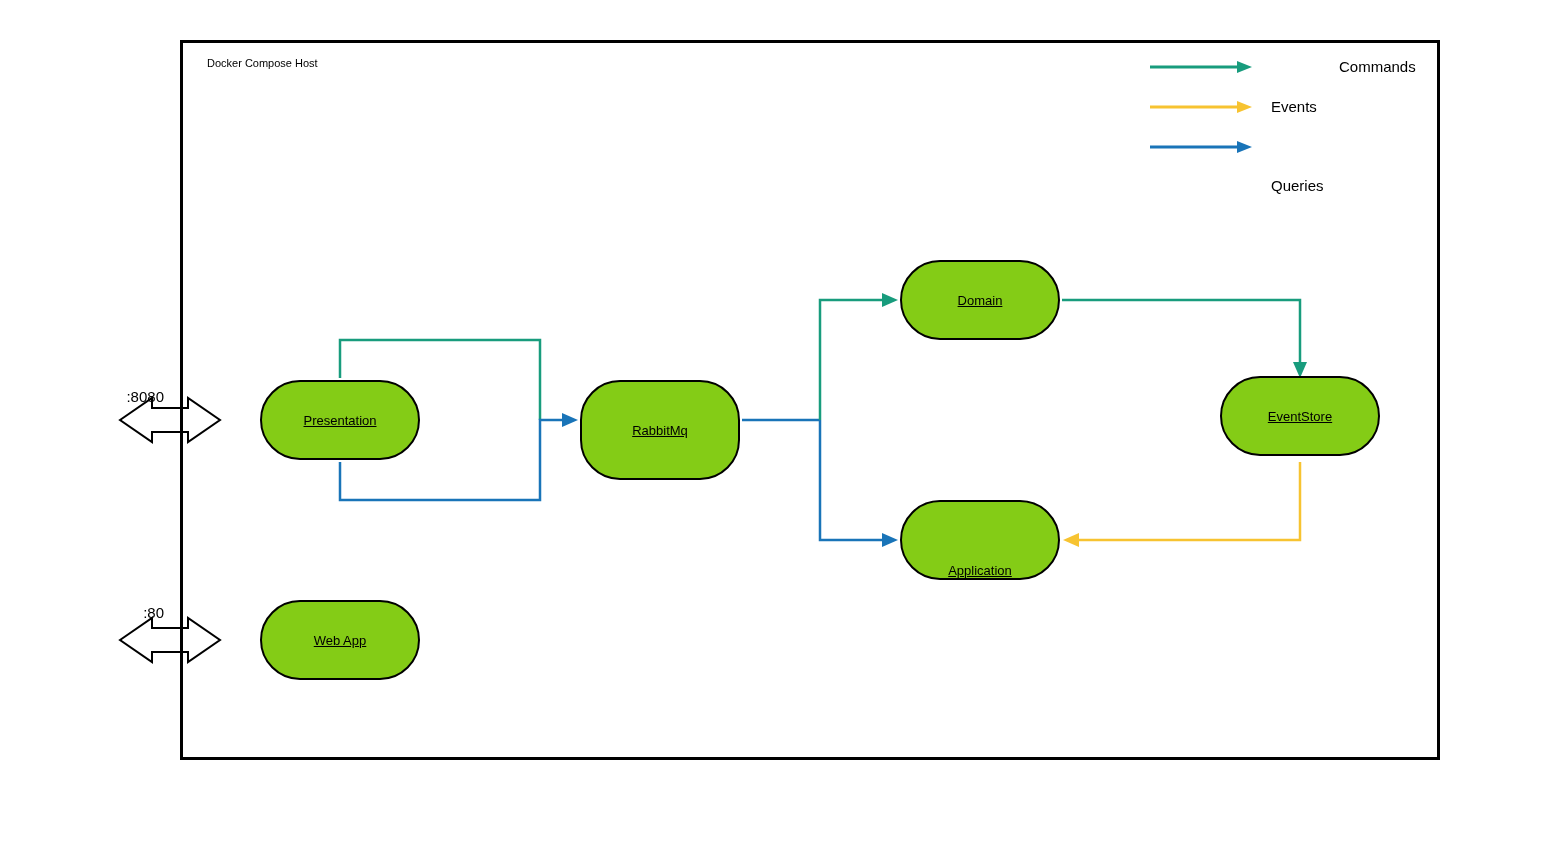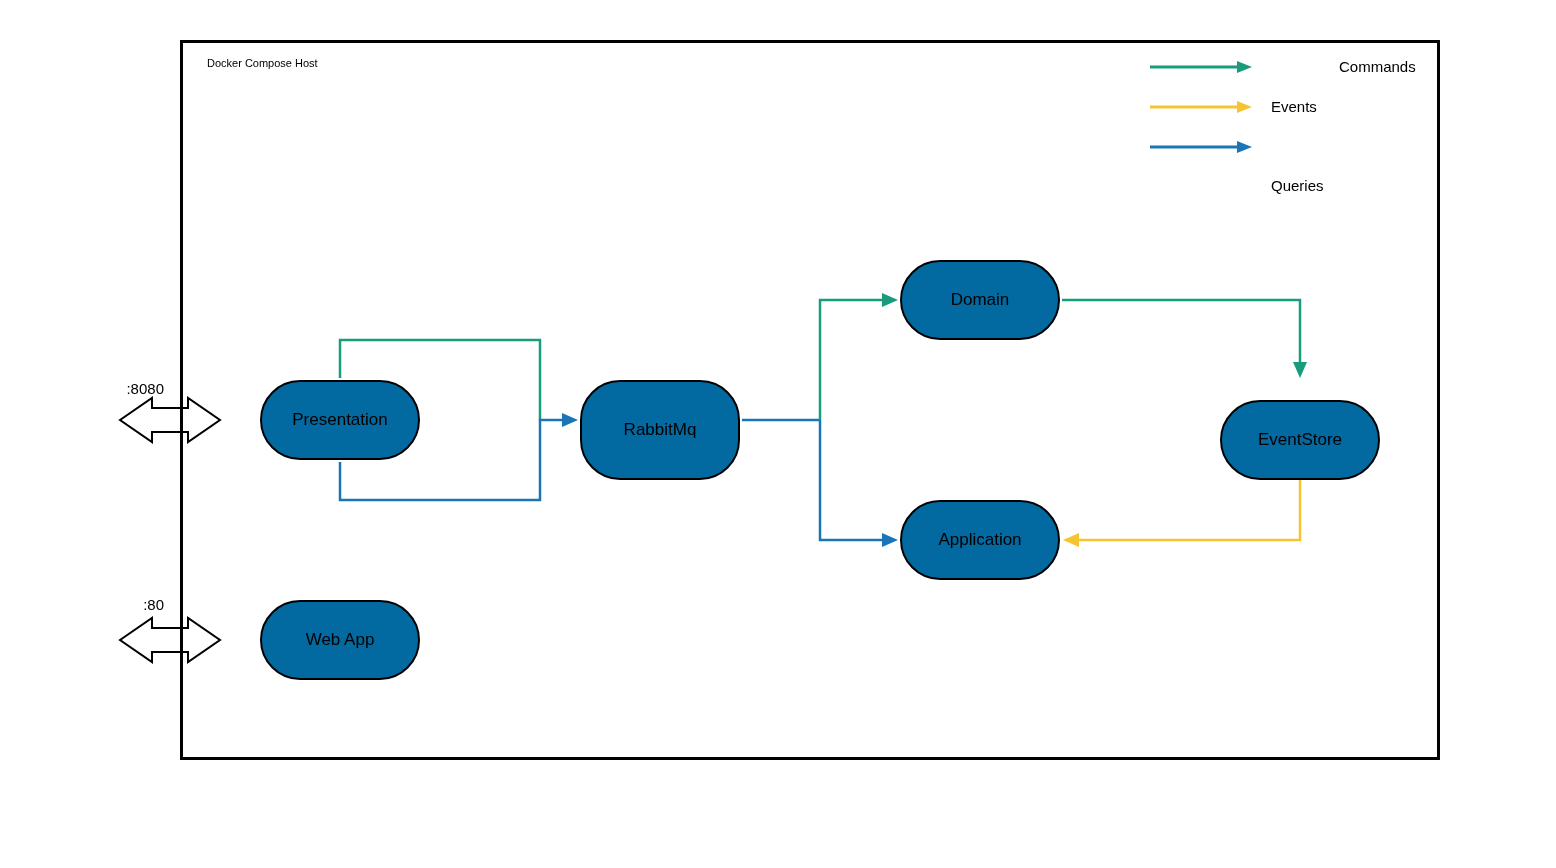--- a/index.html
+++ b/index.html
@@ -27,35 +27,37 @@
   }
   .host-title {
     position: absolute;
     left: 24px; top: 14px;
     font-size: 11px;
     white-space: nowrap;
   }
   .node {
     position: absolute;
     box-sizing: border-box;
-    background: #0369a1;
+    background: #84cc16;
     border: 2.5px solid #000000;
     border-radius: 40px;
     display: flex;
     align-items: center;
     justify-content: center;
-    font-size: 17px;
+    font-size: 13px;
+    text-decoration: underline;
   }
   .port-label {
     position: absolute;
     width: 58px;
     height: 18px;
     font-size: 15px;
     text-align: right;
     white-space: nowrap;
+    margin-top: 8px;
   }
   .legend-label {
     position: absolute;
     font-size: 15px;
     white-space: nowrap;
   }
 </style>
 </head>
 <body>
 
@@ -88,24 +90,24 @@
   <div id="nodes-layer">
       <div class="node" style="left: 260px; top: 380px; width: 160px; height: 80px;">
         <span>Presentation</span>
       </div>
       <div class="node" style="left: 580px; top: 380px; width: 160px; height: 100px;">
         <span>RabbitMq</span>
       </div>
       <div class="node" style="left: 900px; top: 260px; width: 160px; height: 80px;">
         <span>Domain</span>
       </div>
-      <div class="node" style="left: 900px; top: 500px; width: 160px; height: 80px;">
+      <div class="node" style="left: 900px; top: 500px; width: 160px; height: 80px; align-items: flex-end;">
         <span>Application</span>
       </div>
-      <div class="node" style="left: 1220px; top: 400px; width: 160px; height: 80px;">
+      <div class="node" style="left: 1220px; top: 376px; width: 160px; height: 80px;">
         <span>EventStore</span>
       </div>
       <div class="node" style="left: 260px; top: 600px; width: 160px; height: 80px;">
         <span>Web App</span>
       </div>
     </div>
   <div id="labels-layer">
       <div class="port-label" style="left: 106px; top: 380px;">:8080</div>
       <div class="port-label" style="left: 106px; top: 596px;">:80</div>
       <div class="legend-label" style="left: 1339px; top: 58px;">Commands</div>

